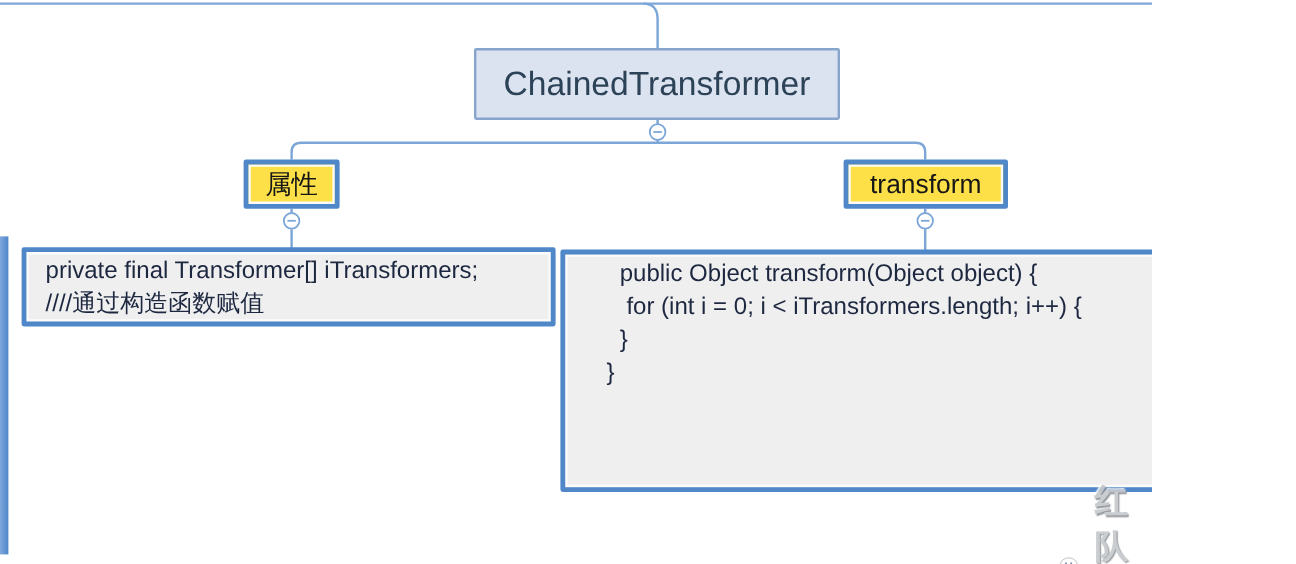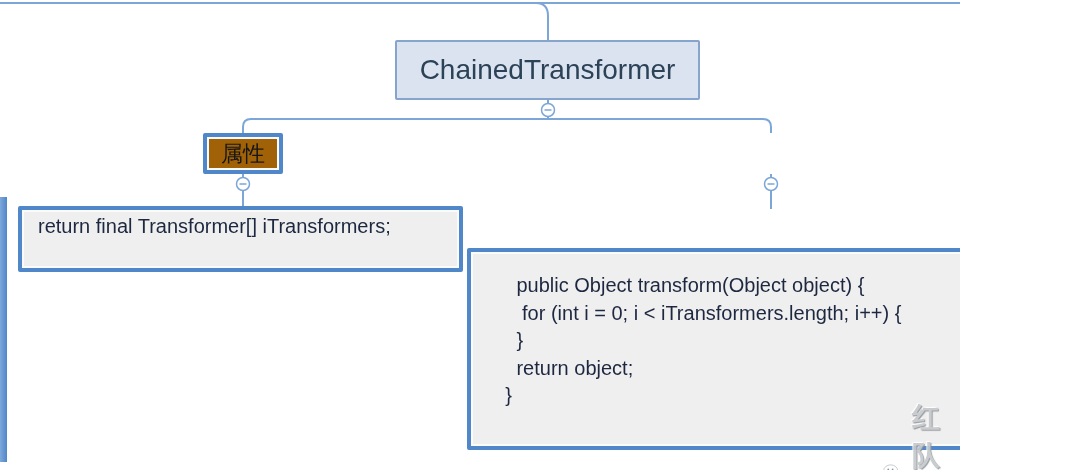--- a/index.html
+++ b/index.html
@@ -11,33 +11,33 @@
   .node{
     position:absolute;box-sizing:border-box;display:flex;align-items:center;justify-content:center;
     z-index:2;
   }
   .node-root{
     left:395px;top:40px;width:305px;height:60px;
     background:#dbe3f0;border:2px solid #87a5cc;border-radius:2px;
     color:#2c4257;font-size:28px;
   }
   .node-topic{
-    border:4px solid #4f87c9;background:#a16207;border-radius:2px;
+    border:4px solid #4f87c9;background:#fde047;border-radius:2px;
     box-shadow:inset 0 0 0 2px #fbfbfb;color:#161616;font-size:22px;
   }
   .node-attr{left:203px;top:133px;width:80px;height:41px;}
   .node-transform{left:703px;top:133px;width:137px;height:41px;}
   .code-box{
     position:absolute;box-sizing:border-box;z-index:2;
     border:4px solid #4f87c9;background:#efefef;border-radius:2px;
     box-shadow:inset 0 0 0 2px #fbfbfb;
     color:#1d2840;font-size:20px;text-align:left;
   }
   .code-attr{left:18px;top:206px;width:445px;height:66px;padding:3px 0 0 16px;line-height:27px;}
-  .code-transform{left:467px;top:208px;width:601px;height:202px;padding:20px 0 0 1px;line-height:27.5px;margin-top:40px;}
+  .code-transform{left:467px;top:208px;width:601px;height:202px;padding:3px 0 0 1px;line-height:27.5px;}
   .code-line{white-space:pre;}
   .edge-bar{
     position:absolute;left:0;top:197px;width:7px;height:265px;z-index:2;
     background:linear-gradient(to right,#7ea8dc,#4e86c8);
   }
   .watermark{
     position:absolute;left:882px;top:399px;z-index:5;display:flex;align-items:center;gap:4px;
     opacity:.92;
   }
   .watermark-text{
@@ -80,30 +80,33 @@
 
   <div class="edge-bar"></div>
 
   <div class="node node-root">
     <span>ChainedTransformer</span>
   </div>
 
   <div class="node node-topic node-attr">
     <span>属性</span>
   </div>
+  <div class="node node-topic node-transform">
+    <span>transform</span>
+  </div>
 
   <div class="code-box code-attr">
-    <div class="code-line">return final Transformer[] iTransformers;</div>
+    <div class="code-line">private final Transformer[] iTransformers;</div>
+    <div class="code-line">////通过构造函数赋值</div>
   </div>
 
   <div class="code-box code-transform">
     <div class="code-line">        public Object transform(Object object) {</div>
     <div class="code-line">         for (int i = 0; i &lt; iTransformers.length; i++) {</div>
     <div class="code-line">        }</div>
-    <div class="code-line">        return object;</div>
     <div class="code-line">      }</div>
   </div>
 
   <div class="watermark">
     <svg width="54" height="48" viewBox="0 0 54 48" xmlns="http://www.w3.org/2000/svg">
       <ellipse cx="18" cy="15" rx="14.5" ry="12" fill="#ffffff" stroke="#b4b8bc" stroke-width="1.6"></ellipse>
       <path d="M9 25 L6 32 L14 27 Z" fill="#ffffff" stroke="#b4b8bc" stroke-width="1.4" stroke-linejoin="round"></path>
       <circle cx="13" cy="12.5" r="1.8" fill="#7d90a8"></circle>
       <circle cx="22" cy="12.5" r="1.8" fill="#7d90a8"></circle>
       <ellipse cx="36" cy="28" rx="11.5" ry="9.5" fill="#ffffff" stroke="#b4b8bc" stroke-width="1.6"></ellipse>

